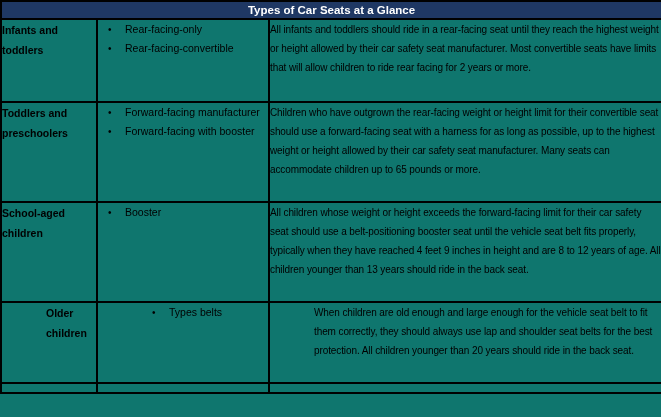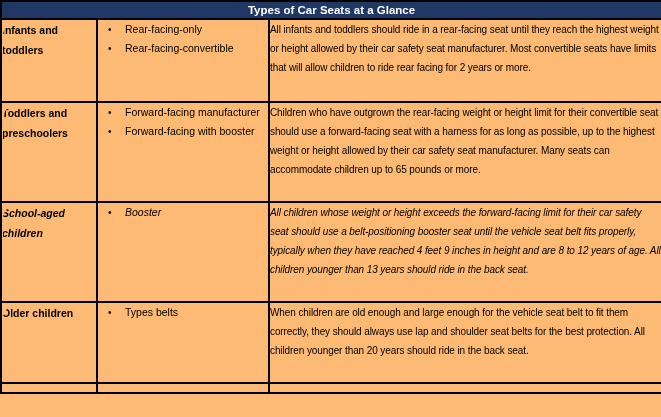--- a/index.html
+++ b/index.html
@@ -1,51 +1,51 @@
 <!DOCTYPE html>
 <html><head>
 <meta charset="utf-8">
 <style>
   html,body{margin:0;padding:0;background:#ffffff;}
   .page{
-    width:661px;height:417px;overflow:hidden;background:#fdba74;
+    width:661px;height:417px;overflow:hidden;background:#0f766e;
     font-family:"Liberation Sans",sans-serif;color:#000000;position:relative;
   }
   table.car-seats{
     border-collapse:collapse;table-layout:fixed;width:661px;
   }
   table.car-seats td, table.car-seats th{
     border:2px solid #000000;vertical-align:top;padding:0;overflow:hidden;
   }
   .title-cell{
     background:#1F3864;color:#ffffff;font-weight:bold;text-align:center;
     font-size:11.5px;height:15px;line-height:16px;vertical-align:middle;
   }
   th.col-head{
     font-weight:bold;font-size:11px;text-align:center;vertical-align:middle;
     height:19px;line-height:13px;background:#ffffff;
   }
   .age-cell{
-    font-weight:bold;font-size:10.5px;line-height:20px;padding:3px 4px 0 5px;border-radius:17px;
+    font-weight:bold;font-size:10.5px;line-height:20px;padding:3px 4px 0 5px;
   }
   .seat-cell{
     font-size:10.5px;padding:4px 2px 0 0;
   }
   .bullet-item{display:flex;line-height:19px;}
   .bullet{flex:none;width:17px;margin-left:10px;font-size:10px;}
   .bullet-text{flex:1;}
   .guide-cell{
     font-size:10px;line-height:19px;letter-spacing:-0.1px;
     padding:3px 4px 0 5px;
     margin-top:32px;
   }
   tr.row-1 td{height:81px;}
   tr.row-2 td{height:98px;}
-  tr.row-3 td{height:98px;font-style:italic;}
-  tr.row-4 td{height:79px;}
+  tr.row-3 td{height:98px;}
+  tr.row-4 td{height:79px;padding-left:44px;}
   tr.partial-row td{height:8px;}
 </style>
 </head>
 <body>
 
 <div class="page">
   <table class="car-seats">
     <colgroup>
       <col style="width:96px">
       <col style="width:172px">

